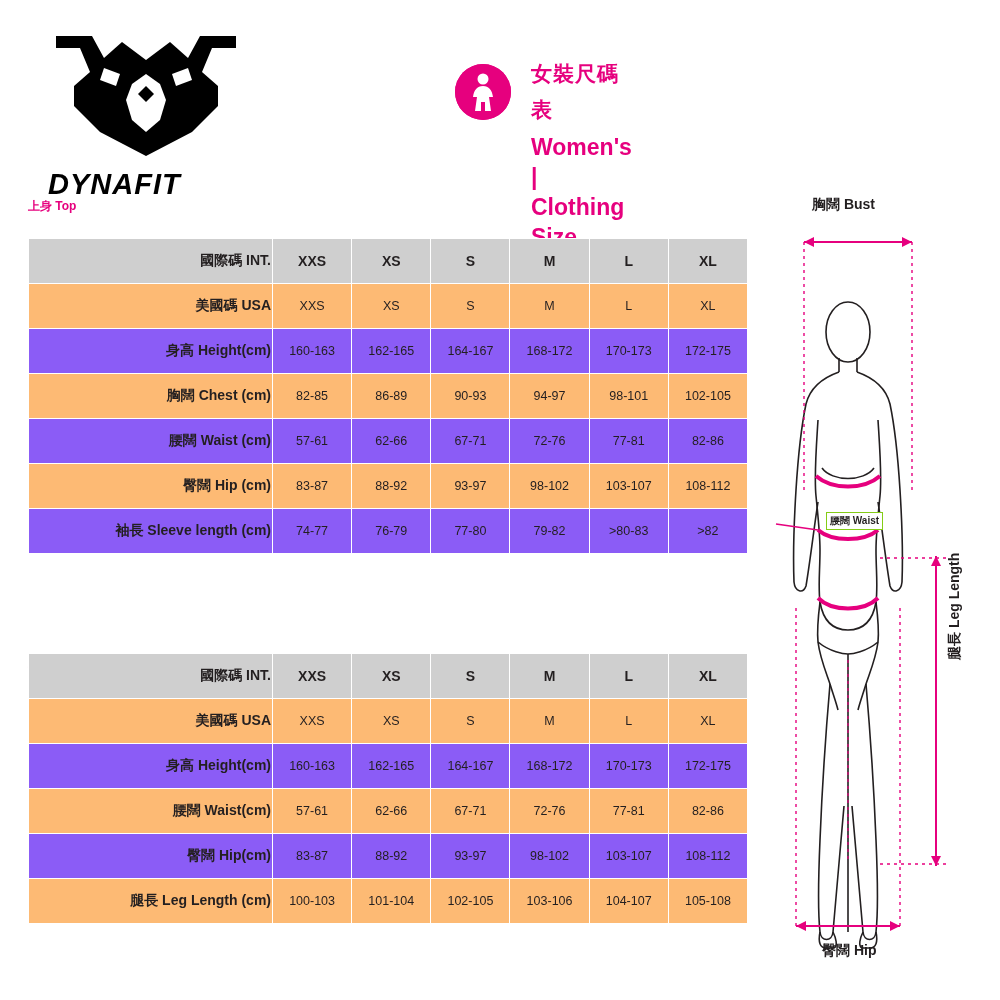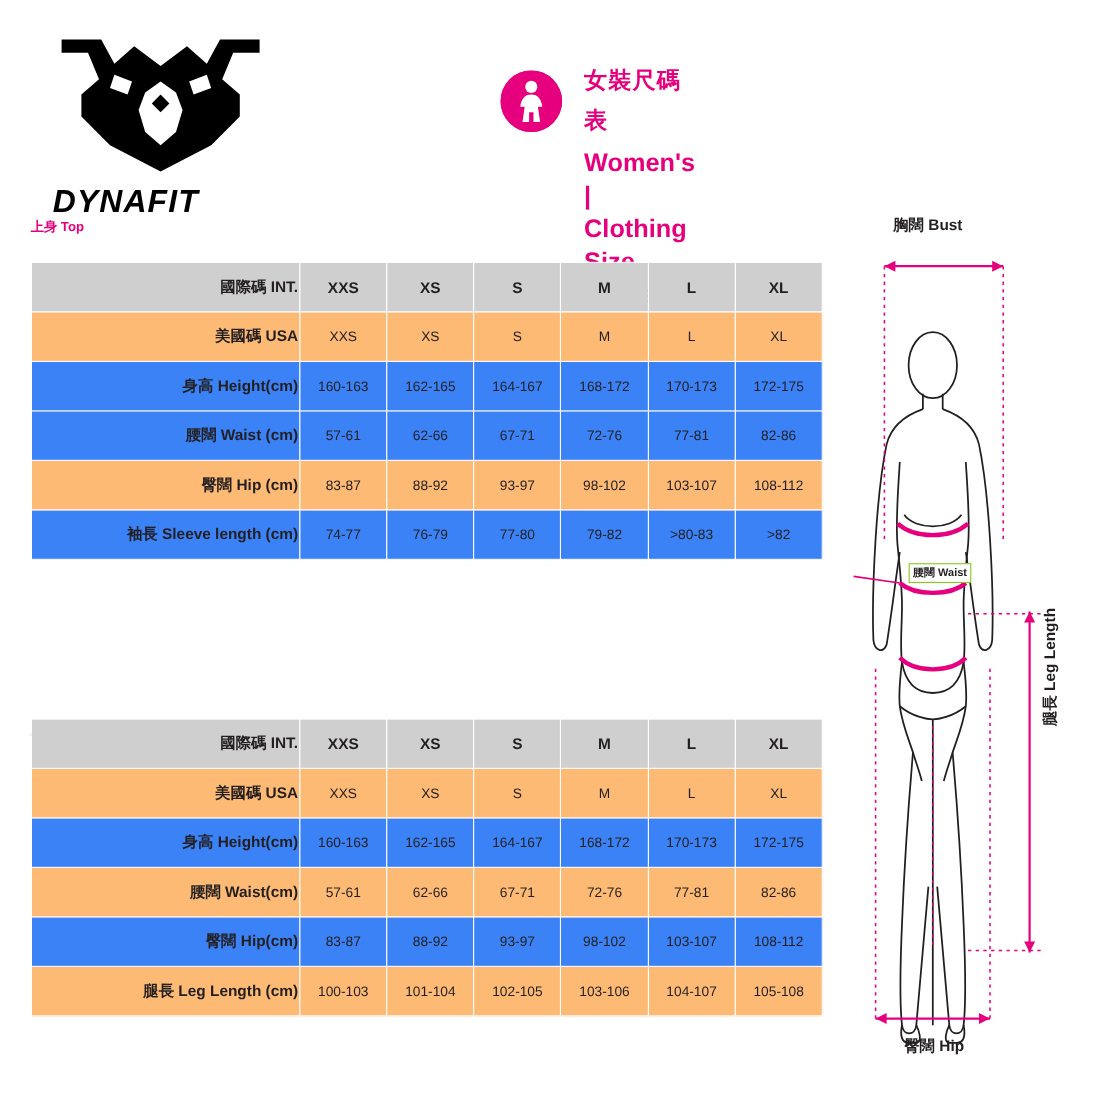--- a/index.html
+++ b/index.html
@@ -102,21 +102,21 @@
     vertical-align: middle;
     color: #231f20;
   }
   table.size-table td.rowhead {
     text-align: right;
     padding-left: 14px;
     font-size: 14px;
     font-weight: bold;
     width: 228px;
   }
-  table.size-table tr.shade-a td { background: #3b82f6; margin-top: 21px; }
+  table.size-table tr.shade-a td { background: #8b5cf6; margin-top: 21px; }
   table.size-table tr.shade-b td { background: #fdba74; }
   table.size-table tr.head-row td {
     background: #cfcfcf;
     font-weight: bold;
     font-size: 14px;
   }
   table.size-table tr.head-row td.rowhead { background: #cfcfcf; }
   table.size-table td.val { font-size: 12.5px; }
   table.size-table tr td { height: 42px; }
 
@@ -211,20 +211,29 @@
   </tr>
   <tr class="shade-a">
     <td class="rowhead">身高 Height(cm)</td>
     <td class="val">160-163</td>
     <td class="val">162-165</td>
     <td class="val">164-167</td>
     <td class="val">168-172</td>
     <td class="val">170-173</td>
     <td class="val">172-175</td>
   </tr>
+  <tr class="shade-b">
+    <td class="rowhead">胸闊 Chest (cm)</td>
+    <td class="val">82-85</td>
+    <td class="val">86-89</td>
+    <td class="val">90-93</td>
+    <td class="val">94-97</td>
+    <td class="val">98-101</td>
+    <td class="val">102-105</td>
+  </tr>
   <tr class="shade-a">
     <td class="rowhead">腰闊 Waist (cm)</td>
     <td class="val">57-61</td>
     <td class="val">62-66</td>
     <td class="val">67-71</td>
     <td class="val">72-76</td>
     <td class="val">77-81</td>
     <td class="val">82-86</td>
   </tr>
   <tr class="shade-b">

